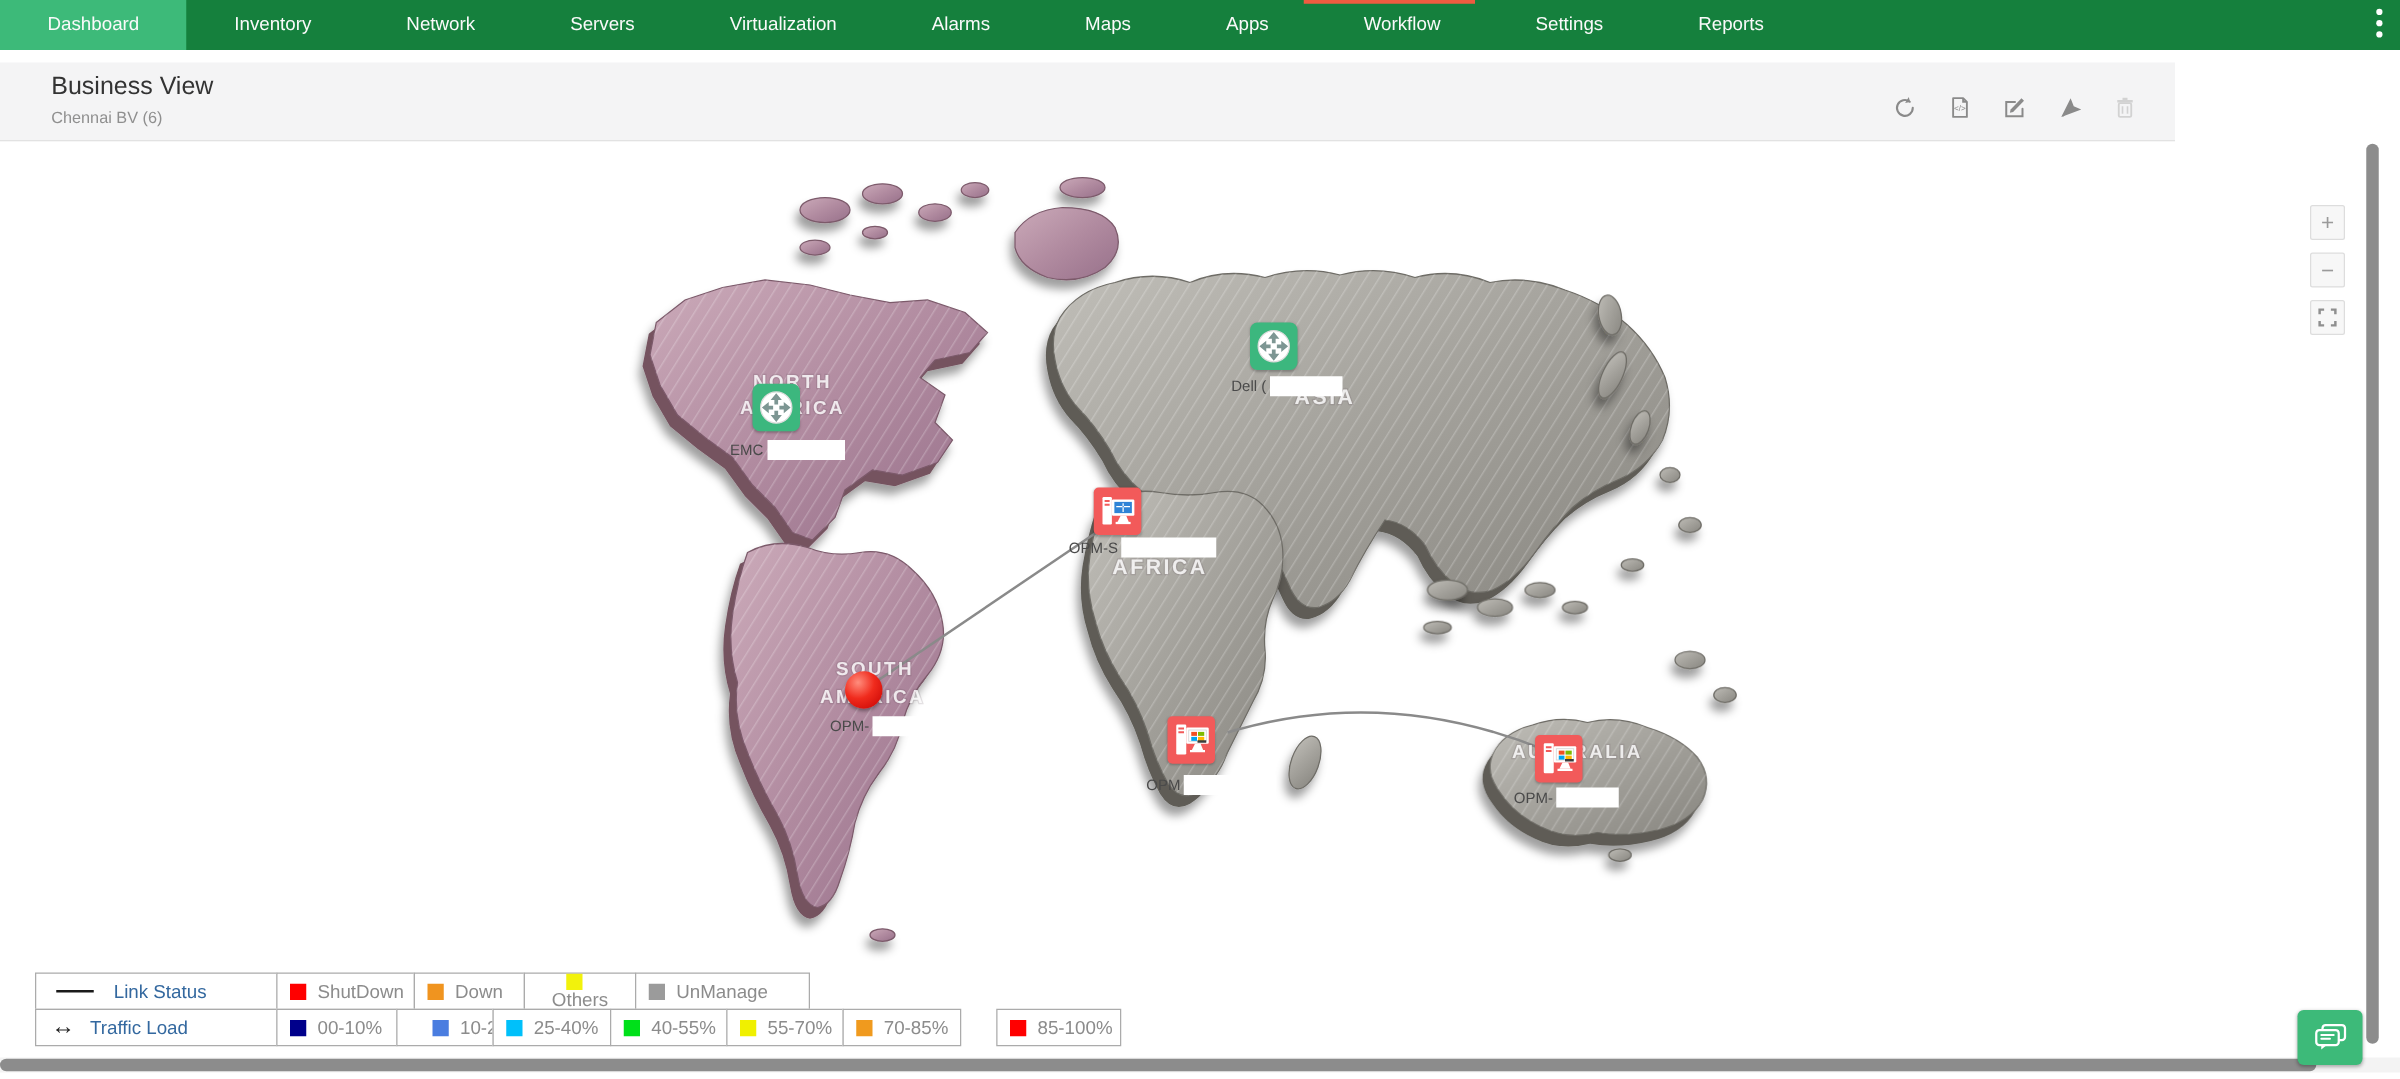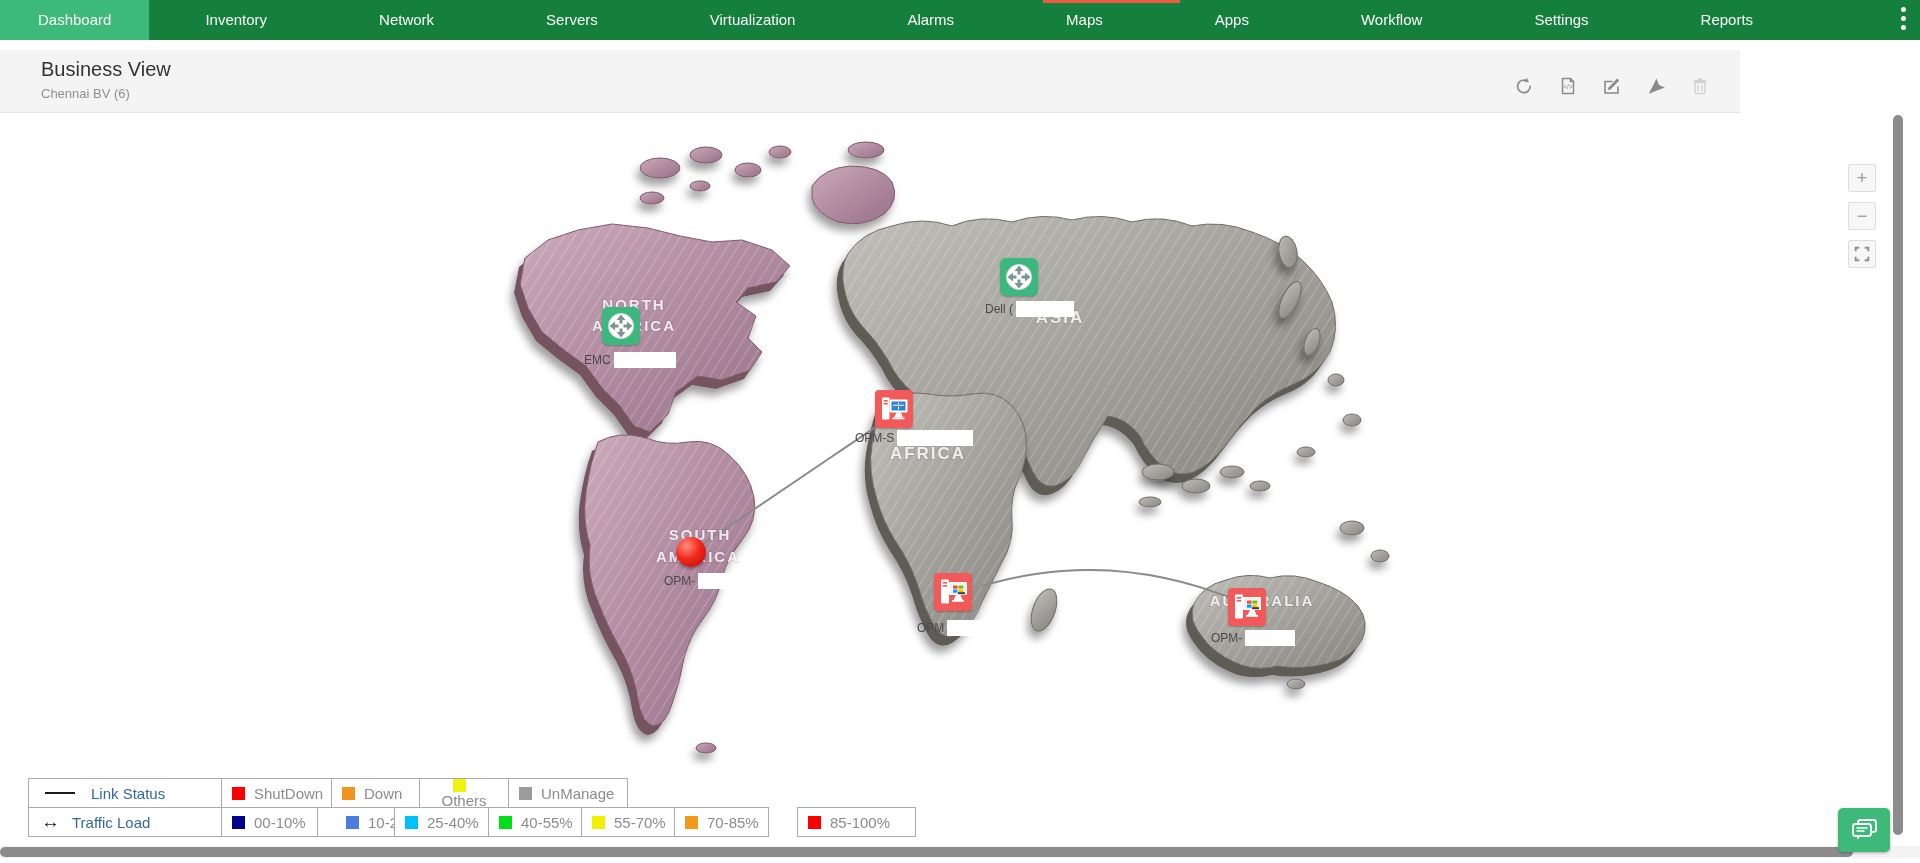--- a/index.html
+++ b/index.html
@@ -3,21 +3,21 @@
 <meta charset="utf-8">
 <style>
   * { margin:0; padding:0; box-sizing:border-box; }
   html,body { width:1920px; height:863px; background:#fff; overflow:hidden;
               font-family:"Liberation Sans","DejaVu Sans",sans-serif; }
   #page { position:relative; width:1920px; height:863px; background:#fff; }
 
   
   .topnav { position:absolute; left:0; top:0; width:1920px; height:40px;
             background:#15803d; display:flex; align-items:stretch; z-index:30; }
-  .nav-item { color:#fafafa; font-size:15px; line-height:40px; padding:0 56px;
+  .nav-item { color:#fafafa; font-size:15px; line-height:40px; padding:0 38px;
               cursor:pointer; white-space:nowrap; }
   .nav-item.active { background:var(--accent,#3dba79); padding:0 38px; }
   .nav-stripe { position:absolute; left:1043px; top:0; width:137px; height:3px;
                 background:#ef5b40; }
   .nav-dots { position:absolute; right:10px; top:7px; width:14px; height:26px;
               display:flex; flex-direction:column; align-items:center; gap:4px; cursor:pointer; }
   .nav-dots i { width:5px; height:5px; border-radius:50%; background:#fff; }
 
   
   .header { position:absolute; left:0; top:50px; width:1740px; height:63px;
@@ -346,21 +346,21 @@
         <span>ShutDown</span>
       </div>
       <div class="lc" style="width:89px;">
         <span class="sw" style="background: rgb(240, 148, 31);"></span>
         <span>Down</span>
       </div>
       <div class="lc" style="width:90px;flex-direction:column;">
         <span class="sw" style="background: rgb(242, 242, 12);"></span>
         <span>Others</span>
       </div>
-      <div class="lc" style="width:120px;">
+      <div class="lc" style="width:140px;">
         <span class="sw" style="background: rgb(155, 155, 155);"></span>
         <span>UnManage</span>
       </div>
     </div>
     <div class="lrow">
       <div class="lc head" style="width:194px;">
         <span class="arrow-glyph">↔</span>
         <span>Traffic Load</span>
       </div>
       <div class="lc" style="width:97px;">
@@ -380,21 +380,21 @@
         <span>40-55%</span>
       </div>
       <div class="lc" style="width:94px;">
         <span class="sw" style="background: rgb(240, 240, 0);"></span>
         <span>55-70%</span>
       </div>
       <div class="lc" style="width:95px;">
         <span class="sw" style="background: rgb(240, 154, 30);"></span>
         <span>70-85%</span>
       </div>
-      <div class="lc" style="width:119px;margin-left:28px;">
+      <div class="lc" style="width:100px;margin-left:28px;">
         <span class="sw" style="background: rgb(255, 0, 0);"></span>
         <span>85-100%</span>
       </div>
     </div>
   </div>
 
   <div class="vscroll"></div>
   <div class="hscroll-track">
     <div class="hscroll-thumb"></div>
   </div>

